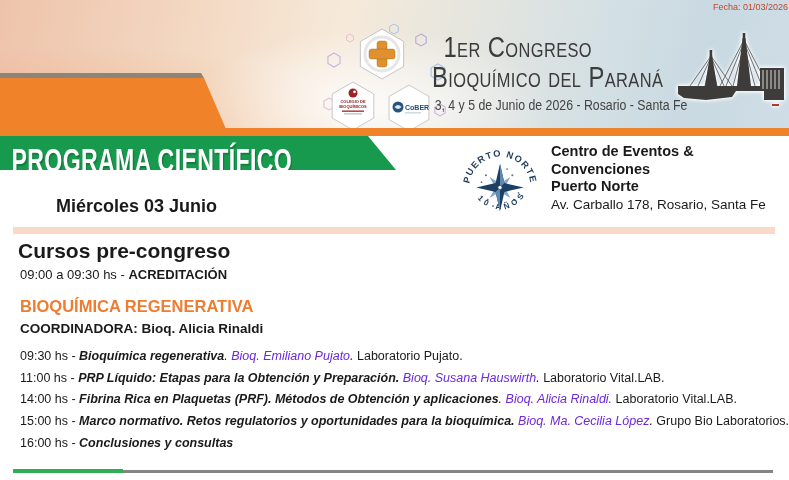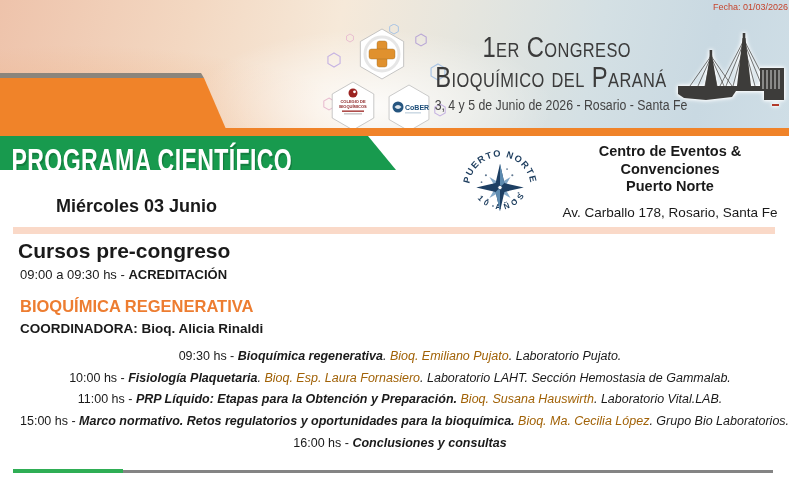--- a/index.html
+++ b/index.html
@@ -1,18 +1,18 @@
 <!DOCTYPE html>
 <html><head>
 <meta charset="utf-8">
 <style>
   html,body{margin:0;padding:0;background:#e9e9e9;}
   *{box-sizing:border-box;}
   #page{position:relative;width:789px;height:480px;background:#fff;overflow:hidden;
-        font-family:"Liberation Sans",sans-serif;color:#1a1a1a;text-align:center;}
+        font-family:"Liberation Sans",sans-serif;color:#1a1a1a;}
 
   
   .photo{position:absolute;left:0;top:0;width:789px;height:136px;
     background:
       radial-gradient(ellipse 260px 110px at 47% 78%, rgba(255,255,255,0.85), rgba(255,255,255,0) 70%),
       radial-gradient(ellipse 420px 130px at 10% 100%, rgba(238,166,112,0.50), rgba(238,166,112,0) 70%),
       linear-gradient(103deg,#eec3ab 0%,#f3d8c2 24%,#f6e9d9 42%,#e7e6de 56%,#d4e0e4 74%,#c9d9e2 88%,#cfdee6 100%);}
   .fecha{position:absolute;right:1px;top:2px;font-size:9px;color:#c5452e;white-space:nowrap;}
 
   .hexes{position:absolute;left:320px;top:24px;width:132px;height:106px;}
@@ -36,38 +36,38 @@
       clip-path:polygon(0 0,368px 0,396px 100%,0 100%);}
   .green-banner .bt{display:inline-block;color:#fff;font-weight:bold;font-size:34px;
       line-height:49px;padding-left:17px;white-space:nowrap;letter-spacing:0.5px;
       transform:scaleX(0.68);transform-origin:left center;
       text-shadow:2px 2px 0 rgba(0,0,0,0.18);}
 
   
   .venue-logo{position:absolute;left:456px;top:140px;width:88px;height:88px;}
   .venue-text{position:absolute;left:551px;top:143px;font-size:14.5px;line-height:17.5px;}
   .venue-text .b{font-weight:bold;}
-  .venue-text .r{font-weight:normal;font-size:13.5px;margin-top:8px;}
+  .venue-text .r{font-weight:normal;font-size:13.5px;}
   .venue-text a{color:#1a1a1a;}
 
   
   .day{position:absolute;left:18px;top:196px;font-size:18px;font-weight:bold;margin-left:38px;}
   .peach-bar{position:absolute;left:13px;top:227px;width:762px;height:7px;background:#fad9c8;}
   .section{position:absolute;left:18px;top:239px;font-size:21px;font-weight:bold;}
   .accred{position:absolute;left:20px;top:267px;font-size:13px;}
   .accred .b{font-weight:bold;}
   .course{position:absolute;left:20px;top:297px;font-size:16.5px;font-weight:bold;color:#ed7d31;}
   .coord{position:absolute;left:20px;top:321px;font-size:13.5px;font-weight:bold;}
 
   .sched{position:absolute;left:20px;top:346px;width:760px;font-size:12.5px;}
   .srow{height:21.7px;line-height:21.7px;white-space:nowrap;}
   .sti{font-weight:bold;font-style:italic;}
   .ssep{font-style:italic;}
-  .ssp{font-style:italic;color:#a16207;}
-  .slab{font-style:italic;}
+  .ssp{font-style:italic;color:#6d28d9;}
+  .slab{}
 
   .footer-green{position:absolute;left:13px;top:469px;width:110px;height:4px;background:#2fae55;}
   .footer-gray{position:absolute;left:123px;top:470px;width:650px;height:3px;background:#848484;}
 
   svg text{font-family:"Liberation Sans",sans-serif;}
 </style>
 </head>
 <body>
 
 <div id="page">
@@ -198,21 +198,21 @@
 
   <div class="day">Miércoles 03 Junio</div>
   <div class="peach-bar"></div>
   <div class="section">Cursos pre-congreso</div>
   <div class="accred"><span>09:00 a 09:30 hs - </span><span class="b">ACREDITACIÓN</span></div>
   <div class="course">BIOQUÍMICA REGENERATIVA</div>
   <div class="coord">COORDINADORA: Bioq. Alicia Rinaldi</div>
 
   <div class="sched">
     <div class="srow"><span class="st">09:30 hs - </span><span class="sti">Bioquímica regenerativa</span><span class="ssep">. </span><span class="ssp">Bioq. Emiliano Pujato</span><span class="ssep">. </span><span class="slab">Laboratorio Pujato.</span></div>
-    <div class="srow"><span class="st">10:00 hs - </span><span class="sti">Fisiología Plaquetaria</span><span class="ssep">. </span><span class="ssp">Bioq. Esp. Laura Fornasiero</span><span class="ssep">. </span><span class="slab">Laboratorio LAHT. Sección Hemostasia de Gammalab.</span></div>
     <div class="srow"><span class="st">11:00 hs - </span><span class="sti">PRP Líquido: Etapas para la Obtención y Preparación.</span><span class="ssep"> </span><span class="ssp">Bioq. Susana Hauswirth</span><span class="ssep">. </span><span class="slab">Laboratorio Vital.LAB.</span></div>
+    <div class="srow"><span class="st">14:00 hs - </span><span class="sti">Fibrina Rica en Plaquetas (PRF). Métodos de  Obtención y aplicaciones</span><span class="ssep">. </span><span class="ssp">Bioq. Alicia Rinaldi.</span><span class="ssep"> </span><span class="slab">Laboratorio Vital.LAB.</span></div>
     <div class="srow"><span class="st">15:00 hs - </span><span class="sti">Marco normativo. Retos regulatorios y oportunidades para la bioquímica.</span><span class="ssep"> </span><span class="ssp">Bioq. Ma. Cecilia López</span><span class="ssep">. </span><span class="slab">Grupo Bio Laboratorios.</span></div>
     <div class="srow"><span class="st">16:00 hs - </span><span class="sti">Conclusiones y consultas</span><span class="ssep"></span><span class="ssp"></span><span class="ssep"></span><span class="slab"></span></div>
   </div>
 
   <div class="footer-green"></div>
   <div class="footer-gray"></div>
 </div>
 
 </body></html>

